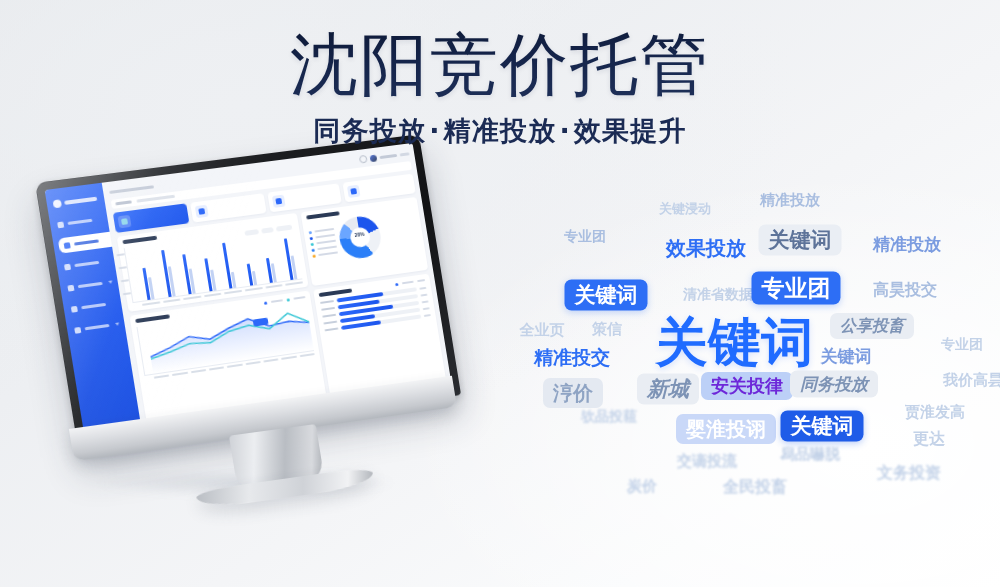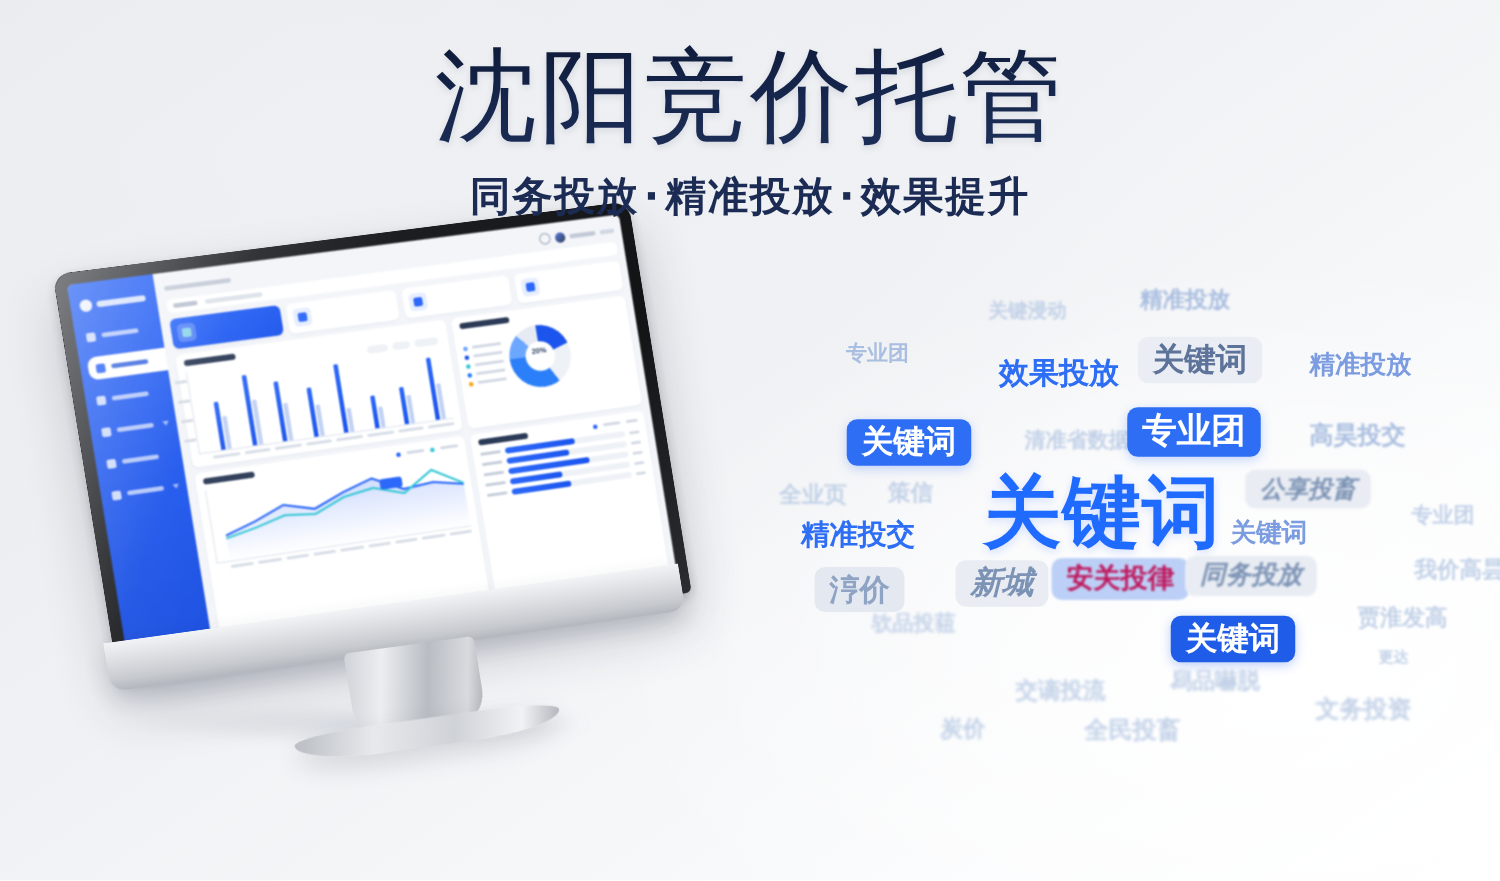--- a/index.html
+++ b/index.html
@@ -177,21 +177,21 @@
     transform:translate(-50%,-50%);
   }
   .tag.pill{padding:5px 10px;border-radius:7px;}
   .tag.hero{font-weight:800;letter-spacing:1px;color:#1f6bff;text-shadow:0 2px 6px rgba(40,100,255,.18);}
   .t-blue{color:#2d6ef5;}
   .t-mid{color:#7b9ce0;}
   .t-pale{color:#a9bee0;}
   .t-faint{color:#c3d2e8;}
   .p-solid{background:#2d6ef5;color:#ffffff;box-shadow:0 2px 7px rgba(45,110,245,.28);}
   .p-solid-dk{background:#1f5ce8;color:#ffffff;box-shadow:0 2px 7px rgba(31,92,232,.30);}
-  .p-lightblue{background:#bcd0f7;color:#be185d;}
+  .p-lightblue{background:#bcd0f7;color:#6d28d9;}
   .p-lightblue2{background:#c9d8f8;color:#ffffff;}
   .p-gray{background:#e4e9f1;color:#8fa4c4;}
   .p-gray2{background:#e9edf3;color:#7d93b5;font-style:italic;}
   .p-gray3{background:#eaeef4;color:#5d7399;}
   .blurry{filter:blur(.6px);}
   .blurry2{filter:blur(1.1px);}
 </style>
 </head>
 <body>
 
@@ -508,22 +508,23 @@
       <div class="tag t-faint blurry" style="left: 452px; top: 158px; font-size: 14px;">专业团</div>
       <div class="tag t-blue" style="left: 62px; top: 171px; font-size: 19px;">精准投交</div>
       <div class="tag t-mid" style="left: 336px; top: 170px; font-size: 17px;">关键词</div>
       <div class="tag t-faint blurry" style="left: 430px; top: 194px; font-size: 15px; margin-left: 33px;">我价高昙</div>
       <div class="tag pill p-gray" style="left: 63px; top: 207px; font-size: 20px;">涥价</div>
       <div class="tag pill p-gray2" style="left: 158px; top: 203px; font-size: 21px;">新城</div>
       <div class="tag pill p-lightblue blurry" style="left: 237px; top: 200px; font-size: 18px;">安关投律</div>
       <div class="tag pill p-gray2 blurry" style="left: 324px; top: 198px; font-size: 17px;">同务投放</div>
       <div class="tag t-faint blurry" style="left: 425px; top: 226px; font-size: 15px;">贾淮发高</div>
       <div class="tag t-faint blurry2" style="left: 99px; top: 230px; font-size: 14px;">欤品投莥</div>
+      <div class="tag pill p-lightblue2 blurry" style="left: 216px; top: 243px; font-size: 20px;">婴淮投诩</div>
       <div class="tag pill p-solid-dk" style="left: 312px; top: 240px; font-size: 21px;">关键词</div>
-      <div class="tag t-faint blurry" style="left: 419px; top: 253px; font-size: 10px;">更达</div>
+      <div class="tag t-faint blurry" style="left: 419px; top: 253px; font-size: 16px;">更达</div>
       <div class="tag t-faint blurry2" style="left: 197px; top: 275px; font-size: 15px;">交谪投流</div>
       <div class="tag t-faint blurry2" style="left: 300px; top: 268px; font-size: 15px;">舄品嚇脱</div>
       <div class="tag t-faint blurry2" style="left: 399px; top: 287px; font-size: 16px;">文务投资</div>
       <div class="tag t-faint blurry2" style="left: 132px; top: 300px; font-size: 15px;">炭价</div>
       <div class="tag t-faint blurry2" style="left: 245px; top: 301px; font-size: 16px;">全民投畜</div>
     </div>
 
 </div>
 
 </body></html>

